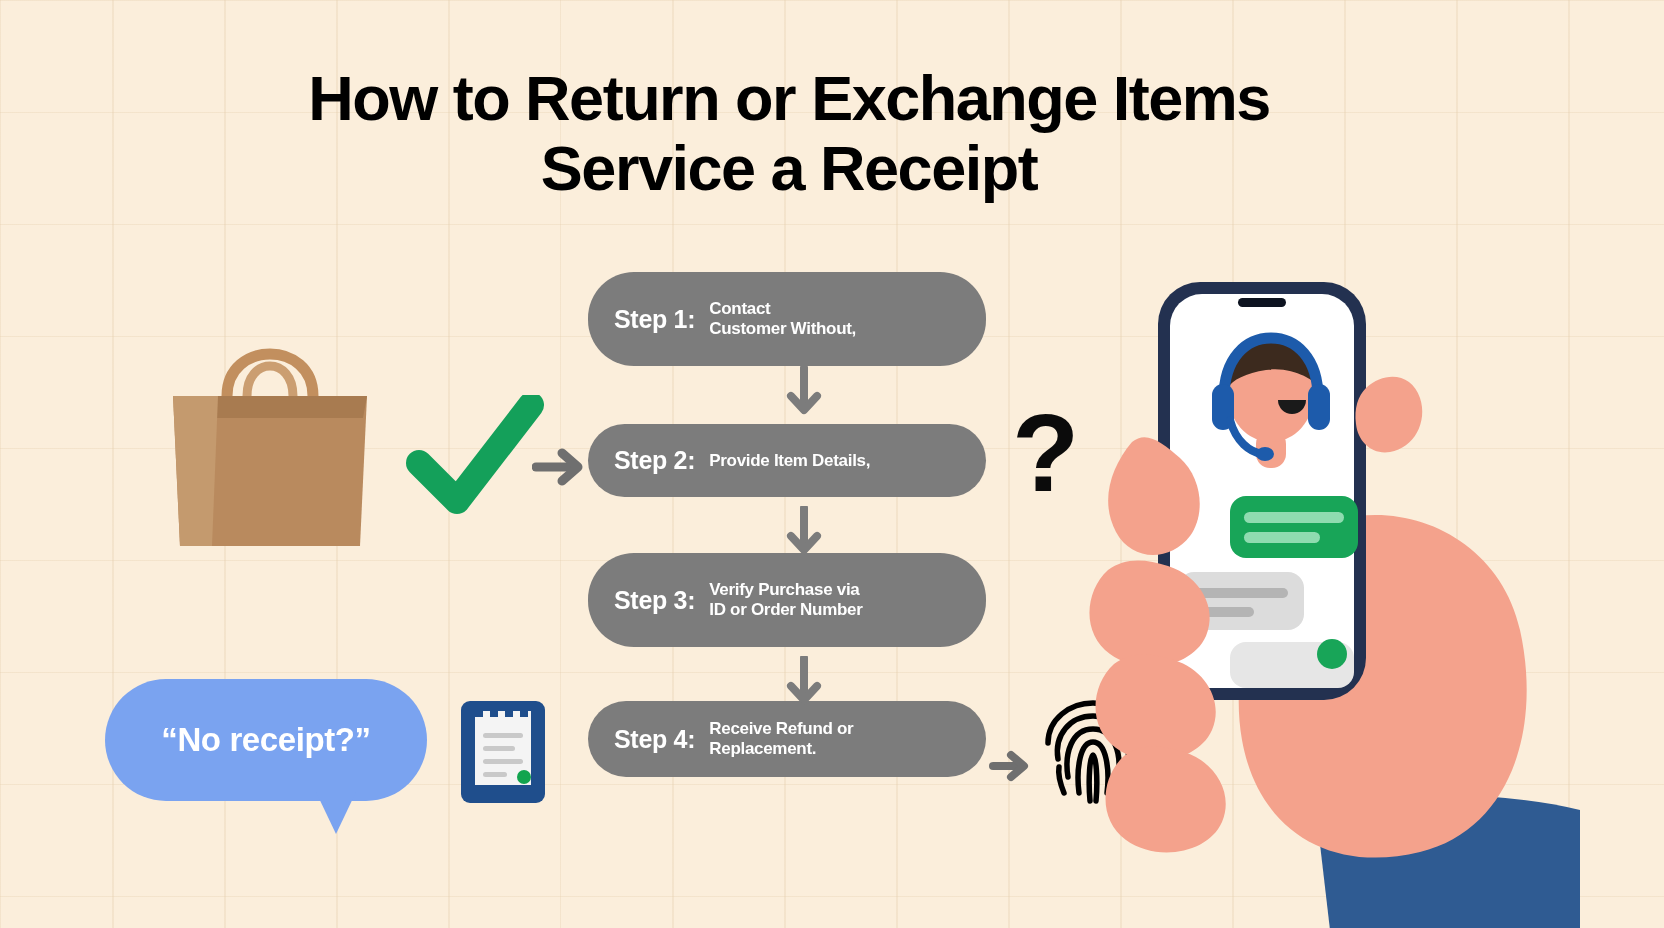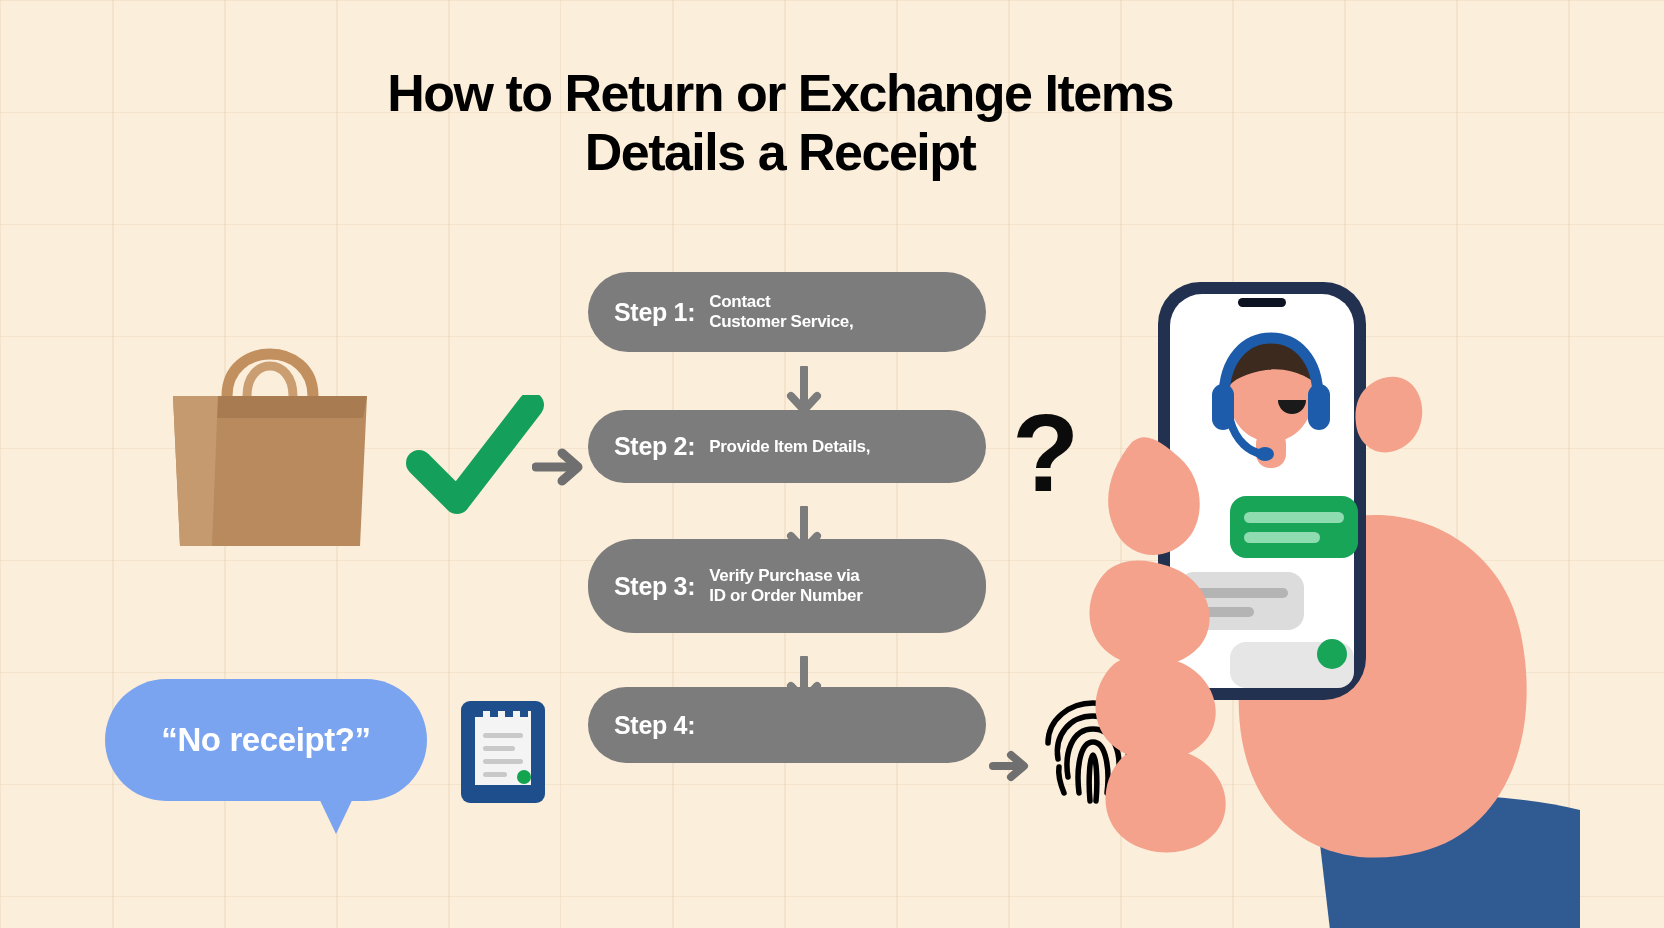--- a/index.html
+++ b/index.html
@@ -30,27 +30,27 @@
         rgba(0,0,0,0) 1.5px,
         rgba(0,0,0,0) 112px),
       #fbeedb;
     overflow: hidden;
   }
 
   
   #title-block {
     position: absolute;
     top: 68px;
-    left: 0;
+    left: 9px;
     width: 1560px;
     text-align: center;
     line-height: 0.98;
     color: #000000;
     font-weight: 700;
-    font-size: 52px;
+    font-size: 63px;
     letter-spacing: -1.5px;
   }
   #title-block .tline { display: block; white-space: nowrap; }
   #title-block .tline2 { margin-top: 8px; }
 
   
   #shopping-bag { position: absolute; left: 155px; top: 300px; width: 230px; height: 250px; }
 
   
   #green-check { position: absolute; left: 405px; top: 395px; width: 140px; height: 130px; }
@@ -80,21 +80,21 @@
     letter-spacing: -0.3px;
   }
   .step-pill .step-text {
     font-size: 17px;
     font-weight: 700;
     line-height: 1.15;
     letter-spacing: -0.3px;
   }
   .step-pill .step-text .l { display: block; white-space: nowrap; }
 
-  #step-1 { height: 80px; }
+  #step-1 { height: 94px; }
   #step-2 { height: 73px; margin-top: 58px; }
   #step-3 { height: 94px; margin-top: 56px; }
   #step-4 { height: 76px; margin-top: 54px; }
 
   
   .connector {
     position: absolute;
     left: 195px;
     width: 42px;
     height: 54px;
@@ -157,21 +157,21 @@
   
   #phone-hand { position: absolute; left: 1080px; top: 270px; width: 500px; height: 660px; }
 </style>
 </head>
 <body>
 
 <div id="canvas">
 
   <div id="title-block">
     <span class="tline tline1">How to Return or Exchange Items</span>
-    <span class="tline tline2">Details a Receipt</span>
+    <span class="tline tline2">Service a Receipt</span>
   </div>
 
   <div id="shopping-bag">
     <svg viewBox="0 0 230 250" width="230" height="250">
 
       <path d="M72 96 C72 40, 158 40, 158 96" fill="none" stroke="#c28f5e" stroke-width="11" stroke-linecap="round"></path>
       <path d="M92 96 C92 56, 138 56, 138 96" fill="none" stroke="#c28f5e" stroke-width="9" stroke-linecap="round" opacity="0.85"></path>
 
       <path d="M18 96 L212 96 L205 246 L25 246 Z" fill="#b98a5e"></path>
 
@@ -193,41 +193,45 @@
       <path d="M30 13 L46 27 L30 41" fill="none" stroke="#6f6f6f" stroke-width="9" stroke-linecap="round" stroke-linejoin="round"></path>
     </svg>
   </div>
 
   <div id="steps">
 
     <div class="step-pill" id="step-1">
       <span class="step-label">Step 1:</span>
       <span class="step-text">
         <span class="l">Contact</span>
-        <span class="l">Customer Service,</span>
+        <span class="l">Customer Without,</span>
       </span>
     </div>
 
     <div class="step-pill" id="step-2">
       <span class="step-label">Step 2:</span>
       <span class="step-text">
         <span class="l">Provide Item Details,</span>
       </span>
     </div>
 
     <div class="step-pill" id="step-3">
       <span class="step-label">Step 3:</span>
       <span class="step-text">
         <span class="l">Verify Purchase via</span>
         <span class="l">ID or Order Number</span>
       </span>
     </div>
 
     <div class="step-pill" id="step-4">
       <span class="step-label">Step 4:</span>
+      <span class="step-text">
+        <span class="l">Receive Refund or</span>
+        <span class="l">Replacement.</span>
+      </span>
     </div>
 
     <div class="connector" id="conn-1">
       <svg viewBox="0 0 42 54" width="42" height="54">
         <path d="M21 2 L21 38" stroke="#7c7c7c" stroke-width="8" stroke-linecap="round"></path>
         <path d="M8 30 L21 44 L34 30" fill="none" stroke="#7c7c7c" stroke-width="8" stroke-linecap="round" stroke-linejoin="round"></path>
       </svg>
     </div>
     <div class="connector" id="conn-2">
       <svg viewBox="0 0 42 54" width="42" height="54">

